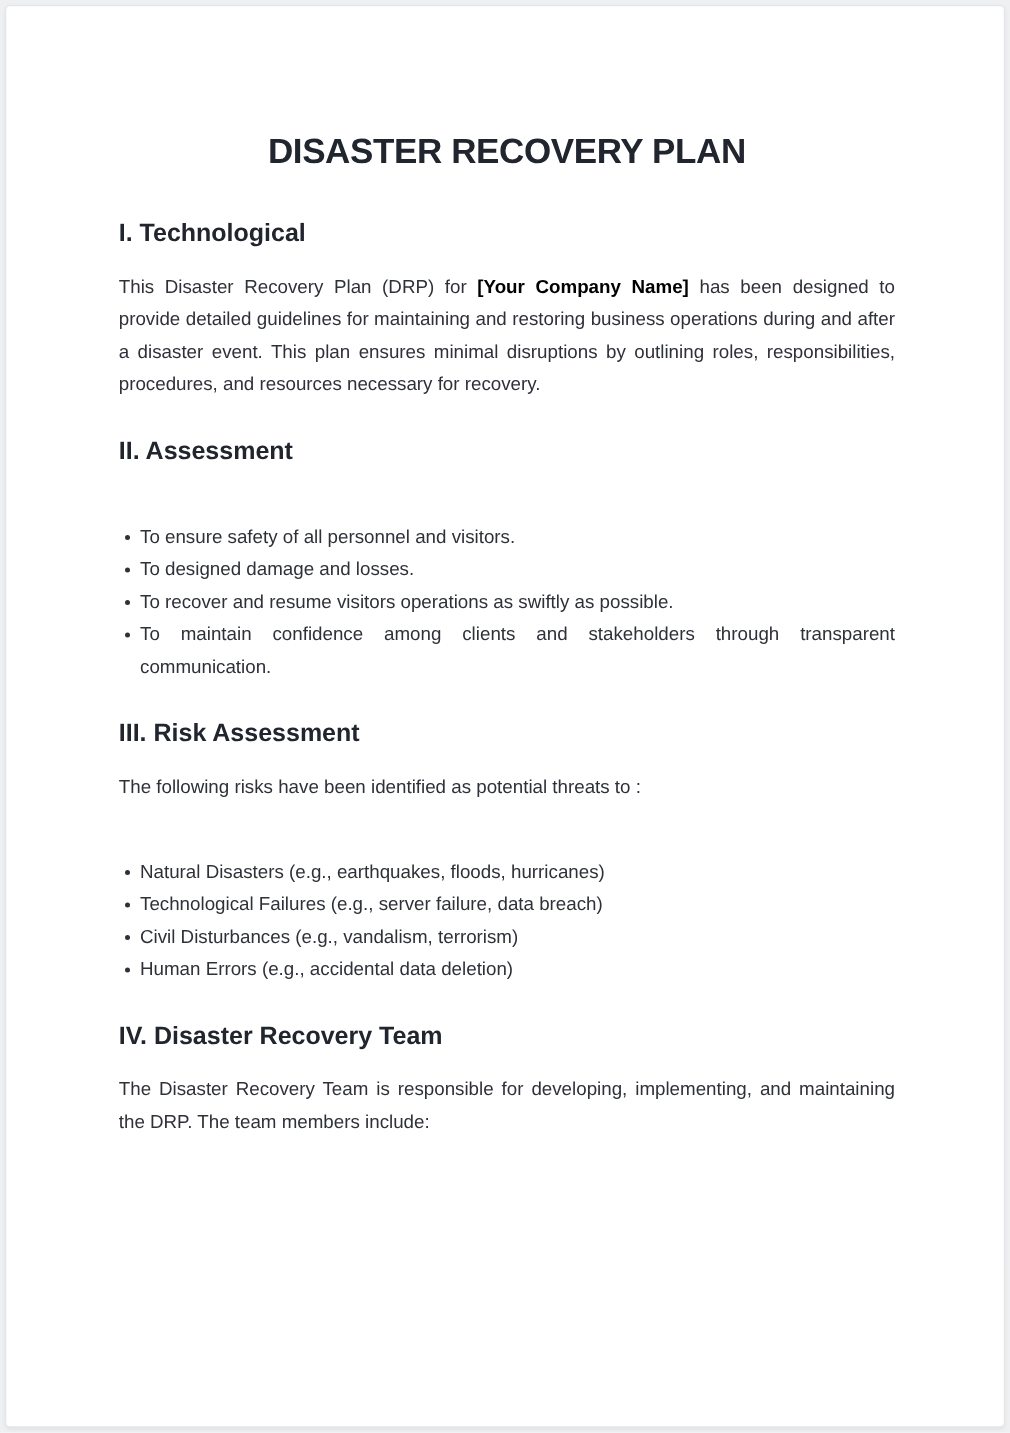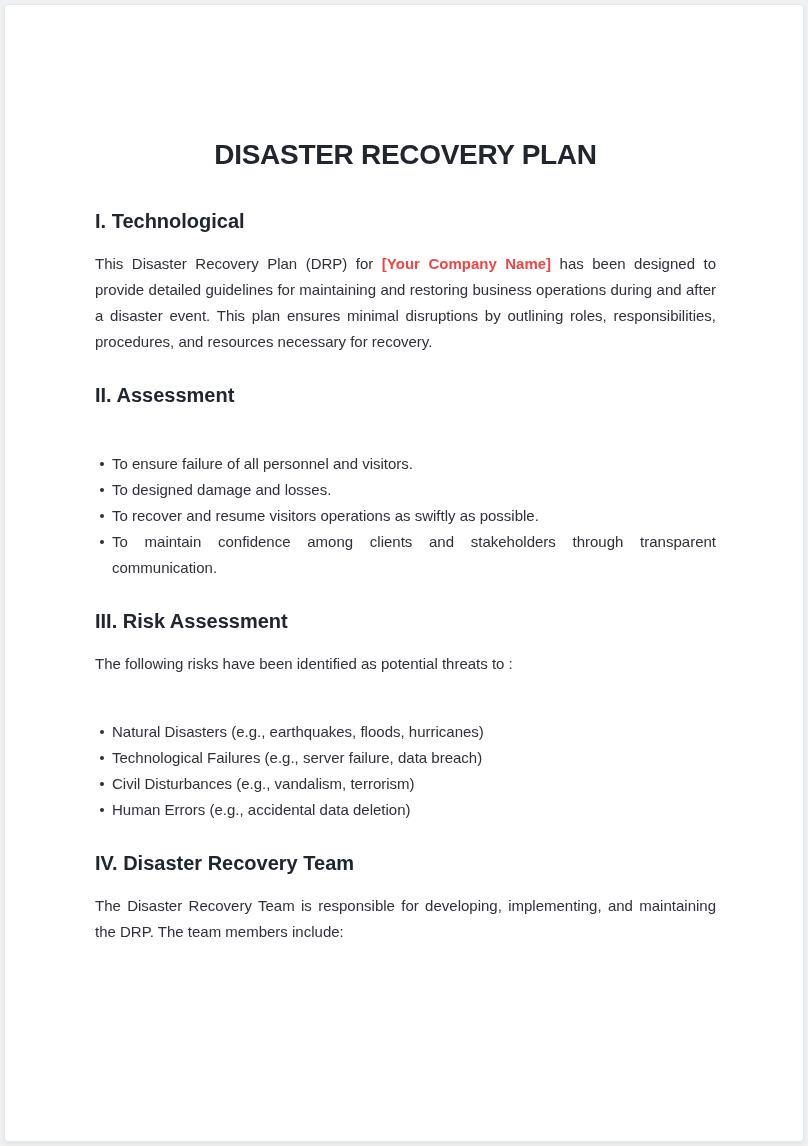--- a/index.html
+++ b/index.html
@@ -18,21 +18,20 @@
     margin: 4px auto 0;
     background: #ffffff;
     border: 1px solid #e4e6e9;
     border-radius: 4px;
     box-shadow: 0 2px 4px rgba(0,0,0,0.06);
   }
 
   .doc-content {
     padding: 97px 87px 0 90px;
     color: #2e3138;
-    margin-top: 34px;
   }
 
   .doc-title {
     font-size: 28px;
     line-height: 38px;
     font-weight: 700;
     letter-spacing: -0.3px;
     text-align: center;
     color: #20252e;
     margin: 0 0 34px 0;
@@ -49,21 +48,21 @@
   .doc-paragraph {
     font-size: 15px;
     line-height: 26px;
     text-align: justify;
     color: #2e3138;
     margin: 0;
   }
 
   .doc-paragraph .bold-inline {
     font-weight: 700;
-    color: #ef4444;
+    color: #000000;
   }
 
   .doc-list {
     list-style: none;
     margin: 42px 0 0 0;
     padding: 0;
   }
 
   .doc-list li {
     position: relative;
@@ -94,21 +93,21 @@
     <h1 class="doc-title">DISASTER RECOVERY PLAN</h1>
 
     <section>
       <h2 class="section-heading">I. Technological</h2>
       <p class="doc-paragraph"><span>This Disaster Recovery Plan (DRP) for </span><span class="bold-inline">[Your Company Name]</span><span> has been designed to provide detailed guidelines for maintaining and restoring business operations during and after a disaster event. This plan ensures minimal disruptions by outlining roles, responsibilities, procedures, and resources necessary for recovery.</span></p>
     </section>
 
     <section>
       <h2 class="section-heading">II. Assessment</h2>
       <ul class="doc-list">
-        <li>To ensure failure of all personnel and visitors.</li>
+        <li>To ensure safety of all personnel and visitors.</li>
         <li>To designed damage and losses.</li>
         <li>To recover and resume visitors operations as swiftly as possible.</li>
         <li>To maintain confidence among clients and stakeholders through transparent communication.</li>
       </ul>
     </section>
 
     <section>
       <h2 class="section-heading">III. Risk Assessment</h2>
       <p class="doc-paragraph">The following risks have been identified as potential threats to :</p>
       <ul class="doc-list">

